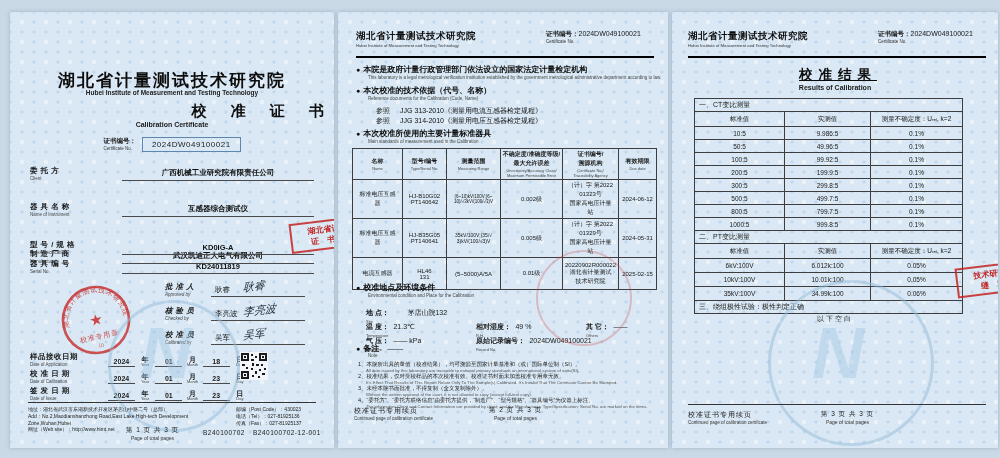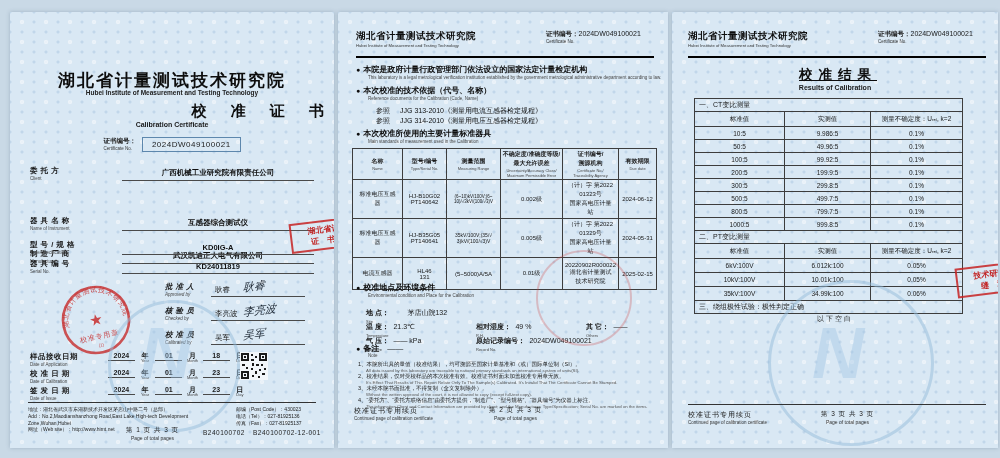--- a/index.html
+++ b/index.html
@@ -31,21 +31,21 @@
   .f-label{width:92px;}
   .f-cn{font-size:7.5px;font-weight:bold;letter-spacing:.5px;}
   .f-en{font-size:4.5px;color:#444;}
   .f-value{flex:1;border-bottom:1px solid #4a4a4a;text-align:center;font-size:7.5px;font-weight:bold;padding-bottom:2px;color:#111;}
   .sign-row{left:155px;width:140px;display:flex;align-items:flex-end;}
   .s-label{width:46px;font-style:italic;}
   .s-line{flex:1;border-bottom:1px solid #4a4a4a;position:relative;height:16px;}
   .s-name{position:absolute;left:4px;bottom:1px;font-size:7.5px;}
   .s-sig{position:absolute;left:32px;bottom:2px;font-size:11px;font-family:"DejaVu Serif",serif;font-style:italic;
          transform:rotate(-7deg) skewX(-8deg);color:#1c2733;white-space:nowrap;}
-  .date-row{left:20px;width:220px;display:flex;align-items:flex-start;}
+  .date-row{left:20px;width:220px;display:flex;align-items:flex-end;}
   .d-labelbox{width:92px;}
   .d-val{width:32px;border-bottom:1px solid #4a4a4a;text-align:center;font-size:7px;font-weight:bold;padding-bottom:1px;}
   .d-unit{width:24px;text-align:center;line-height:1;}
   .u-cn{display:block;font-size:7px;font-weight:bold;}
   .u-en{display:block;font-size:4px;color:#444;}
   .footer-hr{border-top:1.5px solid #333;left:18px;right:18px;}
   .addr{font-size:5px;line-height:6.8px;color:#222;}
   .pageinfo-cn{font-size:6.5px;letter-spacing:1px;}
   .pageinfo-en{font-size:5px;color:#333;}
   .docno{font-size:6.5px;letter-spacing:.5px;color:#222;}
@@ -110,21 +110,21 @@
     <div class="certno-box">2024DW049100021</div>
   </div>
 
   <div class="abs field-row" style="top:154px;">
     <div class="f-label">
         <div class="f-cn">委  托  方</div>
         <div class="f-en">Client</div>
       </div>
     <div class="f-value">广西机械工业研究院有限责任公司</div>
   </div>
-  <div class="abs field-row" style="top:204px;">
+  <div class="abs field-row" style="top:190px;">
     <div class="f-label">
         <div class="f-cn">器 具 名 称</div>
         <div class="f-en">Name of Instrument</div>
       </div>
     <div class="f-value">互感器综合测试仪</div>
   </div>
   <div class="abs field-row" style="top:209px;margin-top:28px;">
     <div class="f-label">
         <div class="f-cn">制 造 厂 商</div>
         <div class="f-en">Manufacturer</div>

